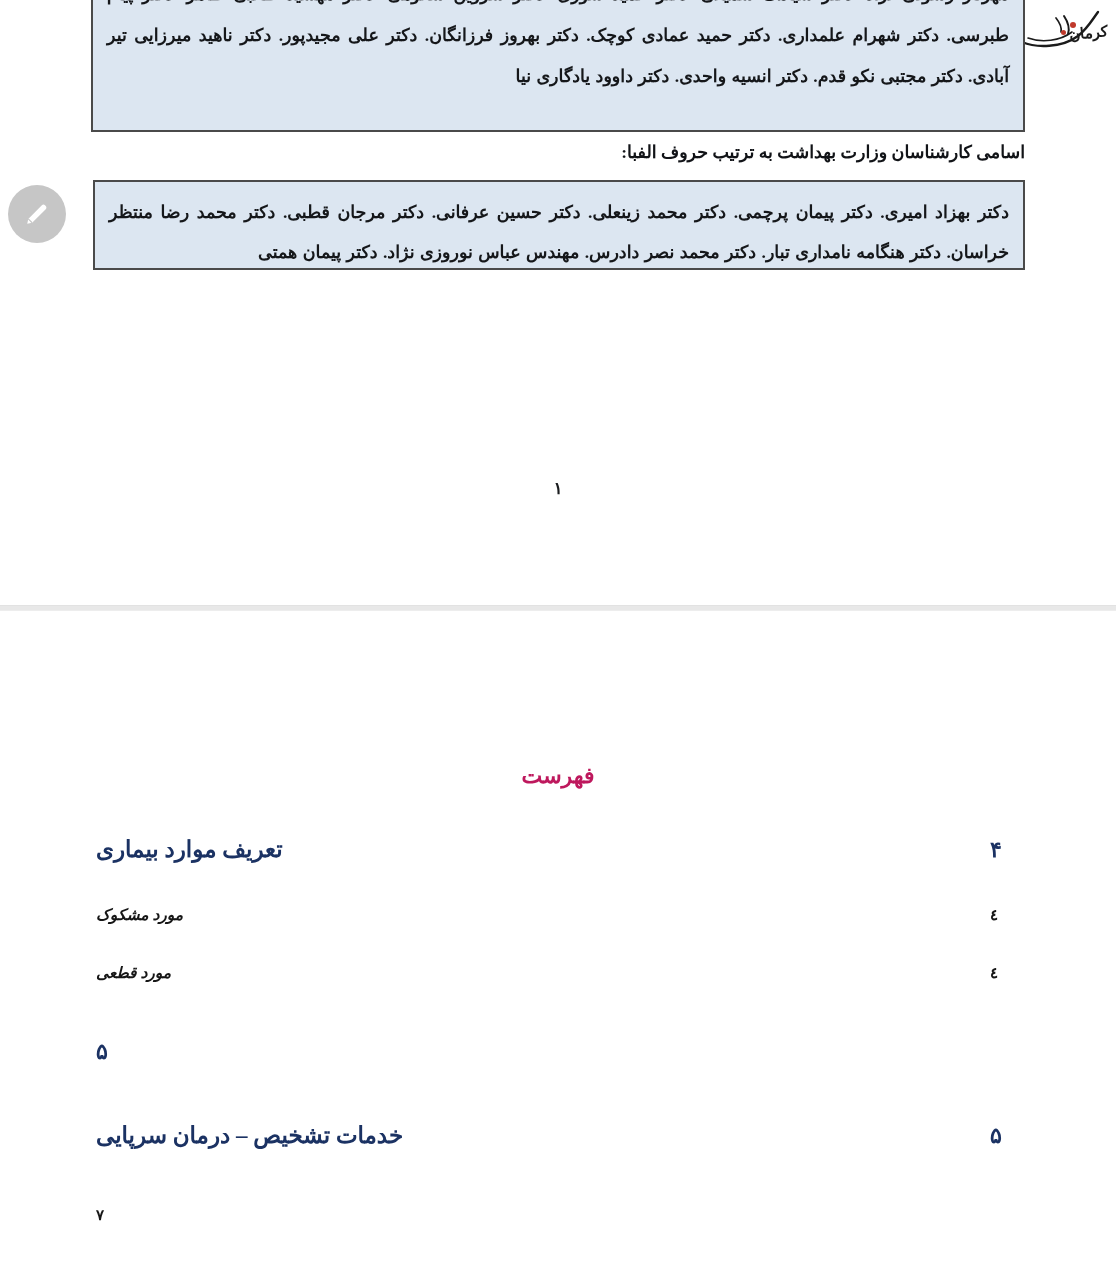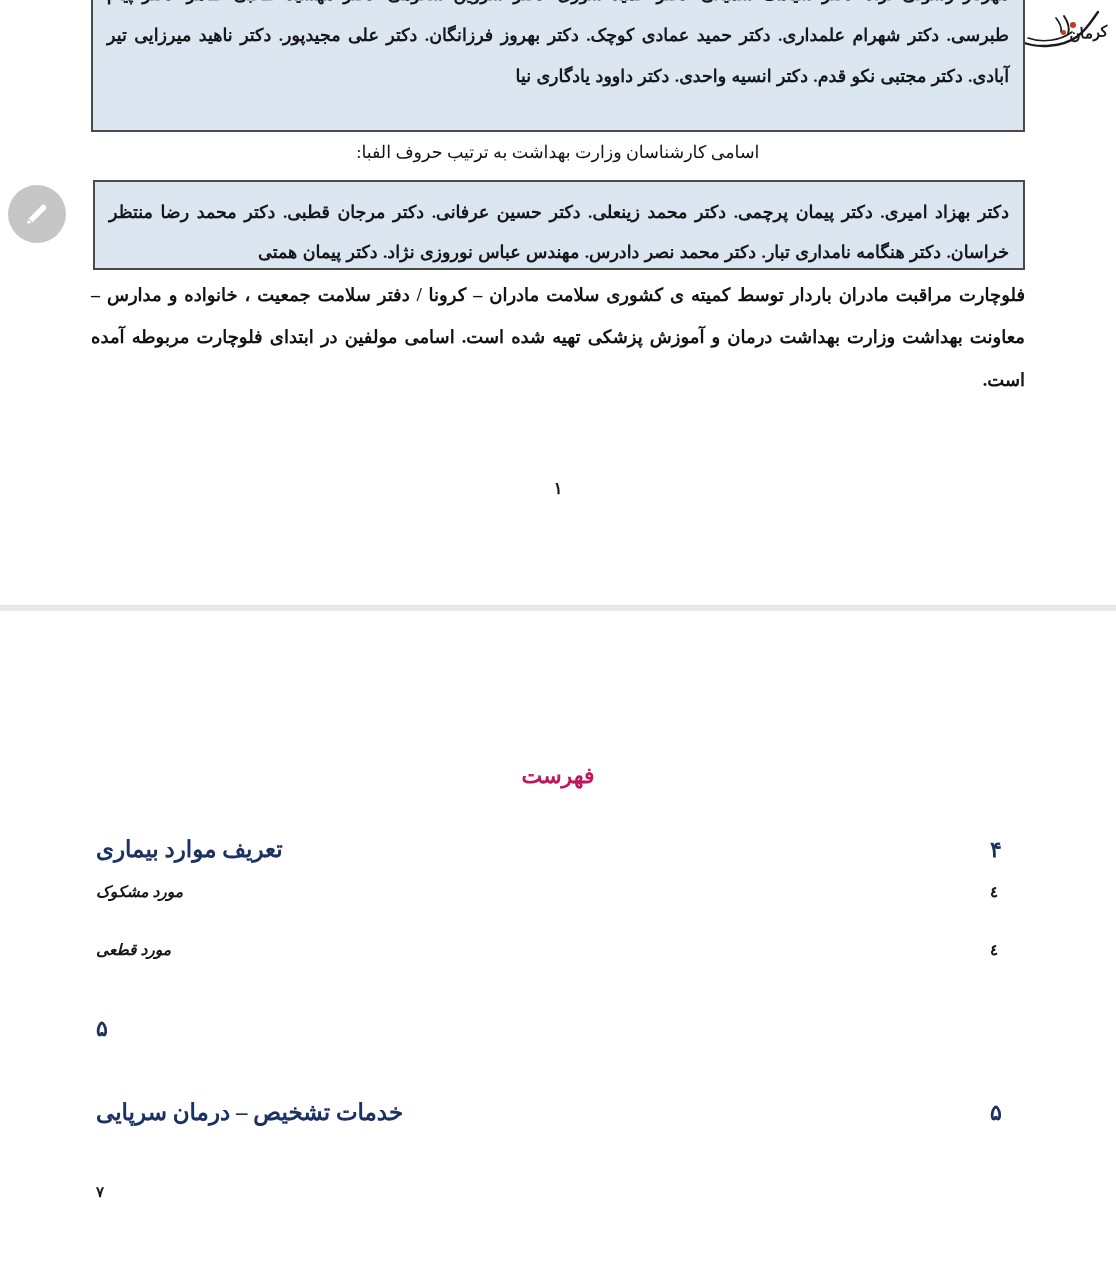--- a/index.html
+++ b/index.html
@@ -66,24 +66,23 @@
     overflow: hidden;
   }
   .box-one p { margin-top: 0; }
 
   .section-label {
     position: absolute;
     right: 91px;
     left: 91px;
     top: 138px;
     direction: rtl;
-    text-align: center;
     font-family: "Liberation Serif", "DejaVu Serif", serif;
     font-size: 17.5px;
-    font-weight: 400;
+    font-weight: 700;
     color: #111317;
     line-height: 1.6;
   }
 
   .box-two {
     position: absolute;
     right: 91px;
     left: 93px;
     top: 180px;
     height: 90px;
@@ -216,21 +215,21 @@
     white-space: nowrap;
   }
   .toc-row .toc-page {
     font-family: "Liberation Serif", "DejaVu Serif", serif;
     direction: rtl;
     text-align: left;
     min-width: 30px;
   }
 
   
-  .toc-row.level1 { margin-bottom: 20px; }
+  .toc-row.level1 { margin-bottom: 43px; }
   .toc-row.level1 .toc-label {
     font-size: 23px;
     font-weight: 700;
     color: #1b3263;
   }
   .toc-row.level1 .toc-page {
     font-size: 22px;
     font-weight: 700;
     color: #1b3263;
   }
@@ -274,21 +273,20 @@
     <div class="author-box box-one">
       <p>مهرناز رسولی نژاد. دکتر سیامک سمیعی. دکتر حمید سوری. دکتر شروین شکوهی. دکتر مهشید طالبی طاهر. دکتر پیام طبرسی. دکتر شهرام علمداری. دکتر حمید عمادی کوچک. دکتر بهروز فرزانگان. دکتر علی مجیدپور. دکتر ناهید میرزایی تیر آبادی. دکتر مجتبی نکو قدم. دکتر انسیه واحدی. دکتر داوود یادگاری نیا</p>
     </div>
 
     <div class="section-label">اسامی کارشناسان وزارت بهداشت به ترتیب حروف الفبا:</div>
 
     <div class="author-box box-two">
       <p>دکتر بهزاد امیری. دکتر پیمان پرچمی. دکتر محمد زینعلی. دکتر حسین عرفانی. دکتر مرجان قطبی. دکتر محمد رضا منتظر خراسان. دکتر هنگامه نامداری تبار. دکتر محمد نصر دادرس. مهندس عباس نوروزی نژاد. دکتر پیمان همتی</p>
     </div>
 
-    <div class="para-note">فلوچارت مراقبت مادران باردار توسط کمیته ی کشوری سلامت مادران – کرونا / دفتر سلامت جمعیت ، خانواده و مدارس – معاونت بهداشت وزارت بهداشت درمان و آموزش پزشکی تهیه شده است. اسامی مولفین در ابتدای فلوچارت مربوطه آمده است.</div>
 
     <div class="page-number">۱</div>
 
     <button class="fab-edit" aria-label="edit">
       <svg width="30" height="30" viewBox="0 0 24 24">
         <path d="M4.2 19.8 L5.0 15.9 L15.9 5.0 C16.6 4.3 17.7 4.3 18.4 5.0 L19.0 5.6 C19.7 6.3 19.7 7.4 19.0 8.1 L8.1 19.0 Z" fill="#ffffff"></path>
         <path d="M5.0 15.9 L8.1 19.0" stroke="#c6c6c6" stroke-width="0.9"></path>
       </svg>
     </button>
   </div>

